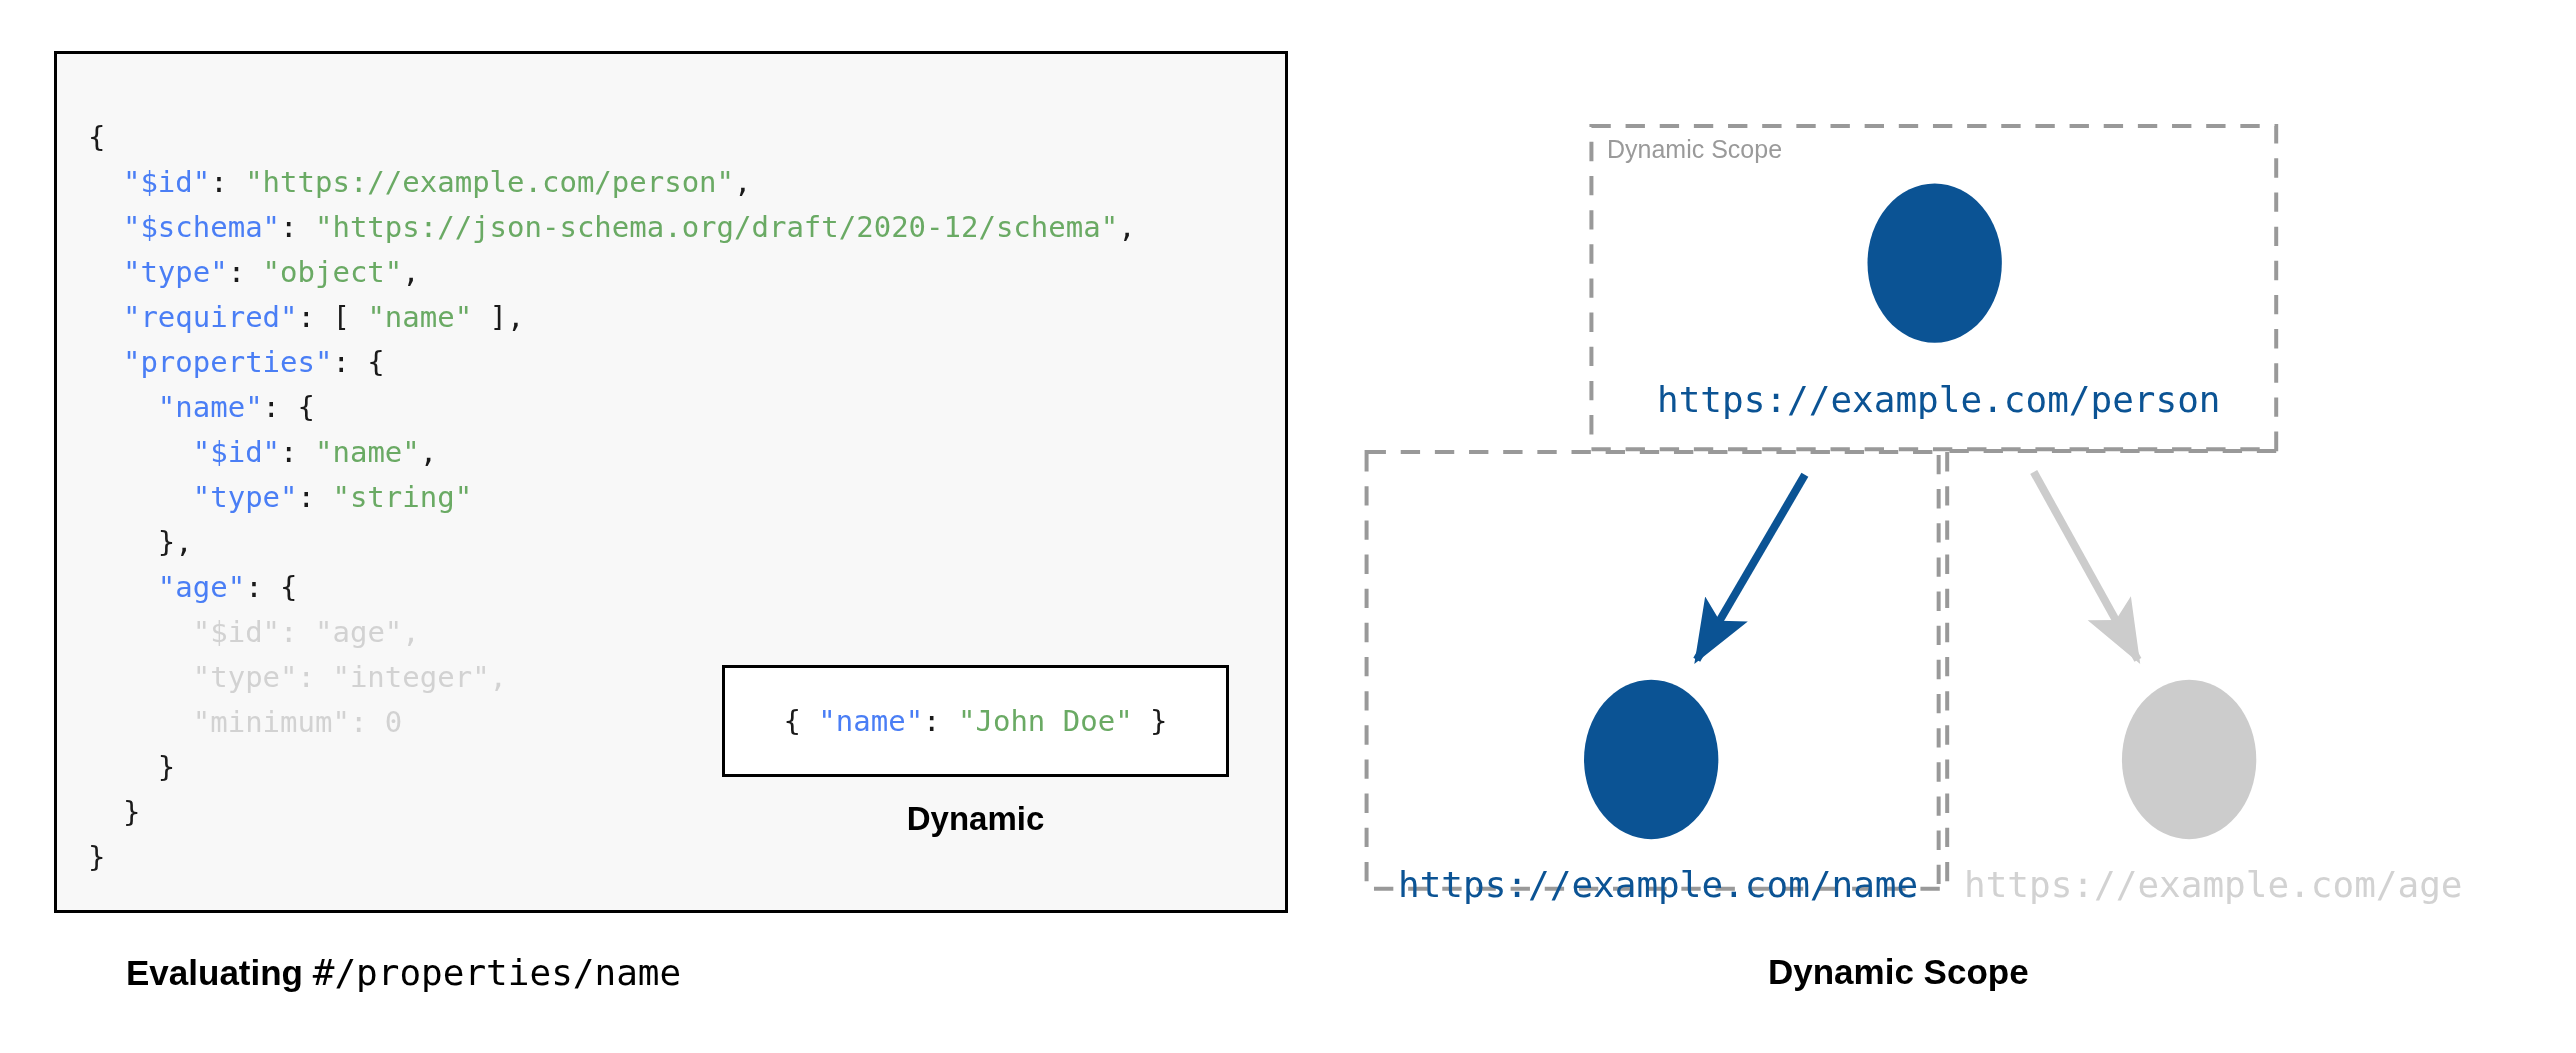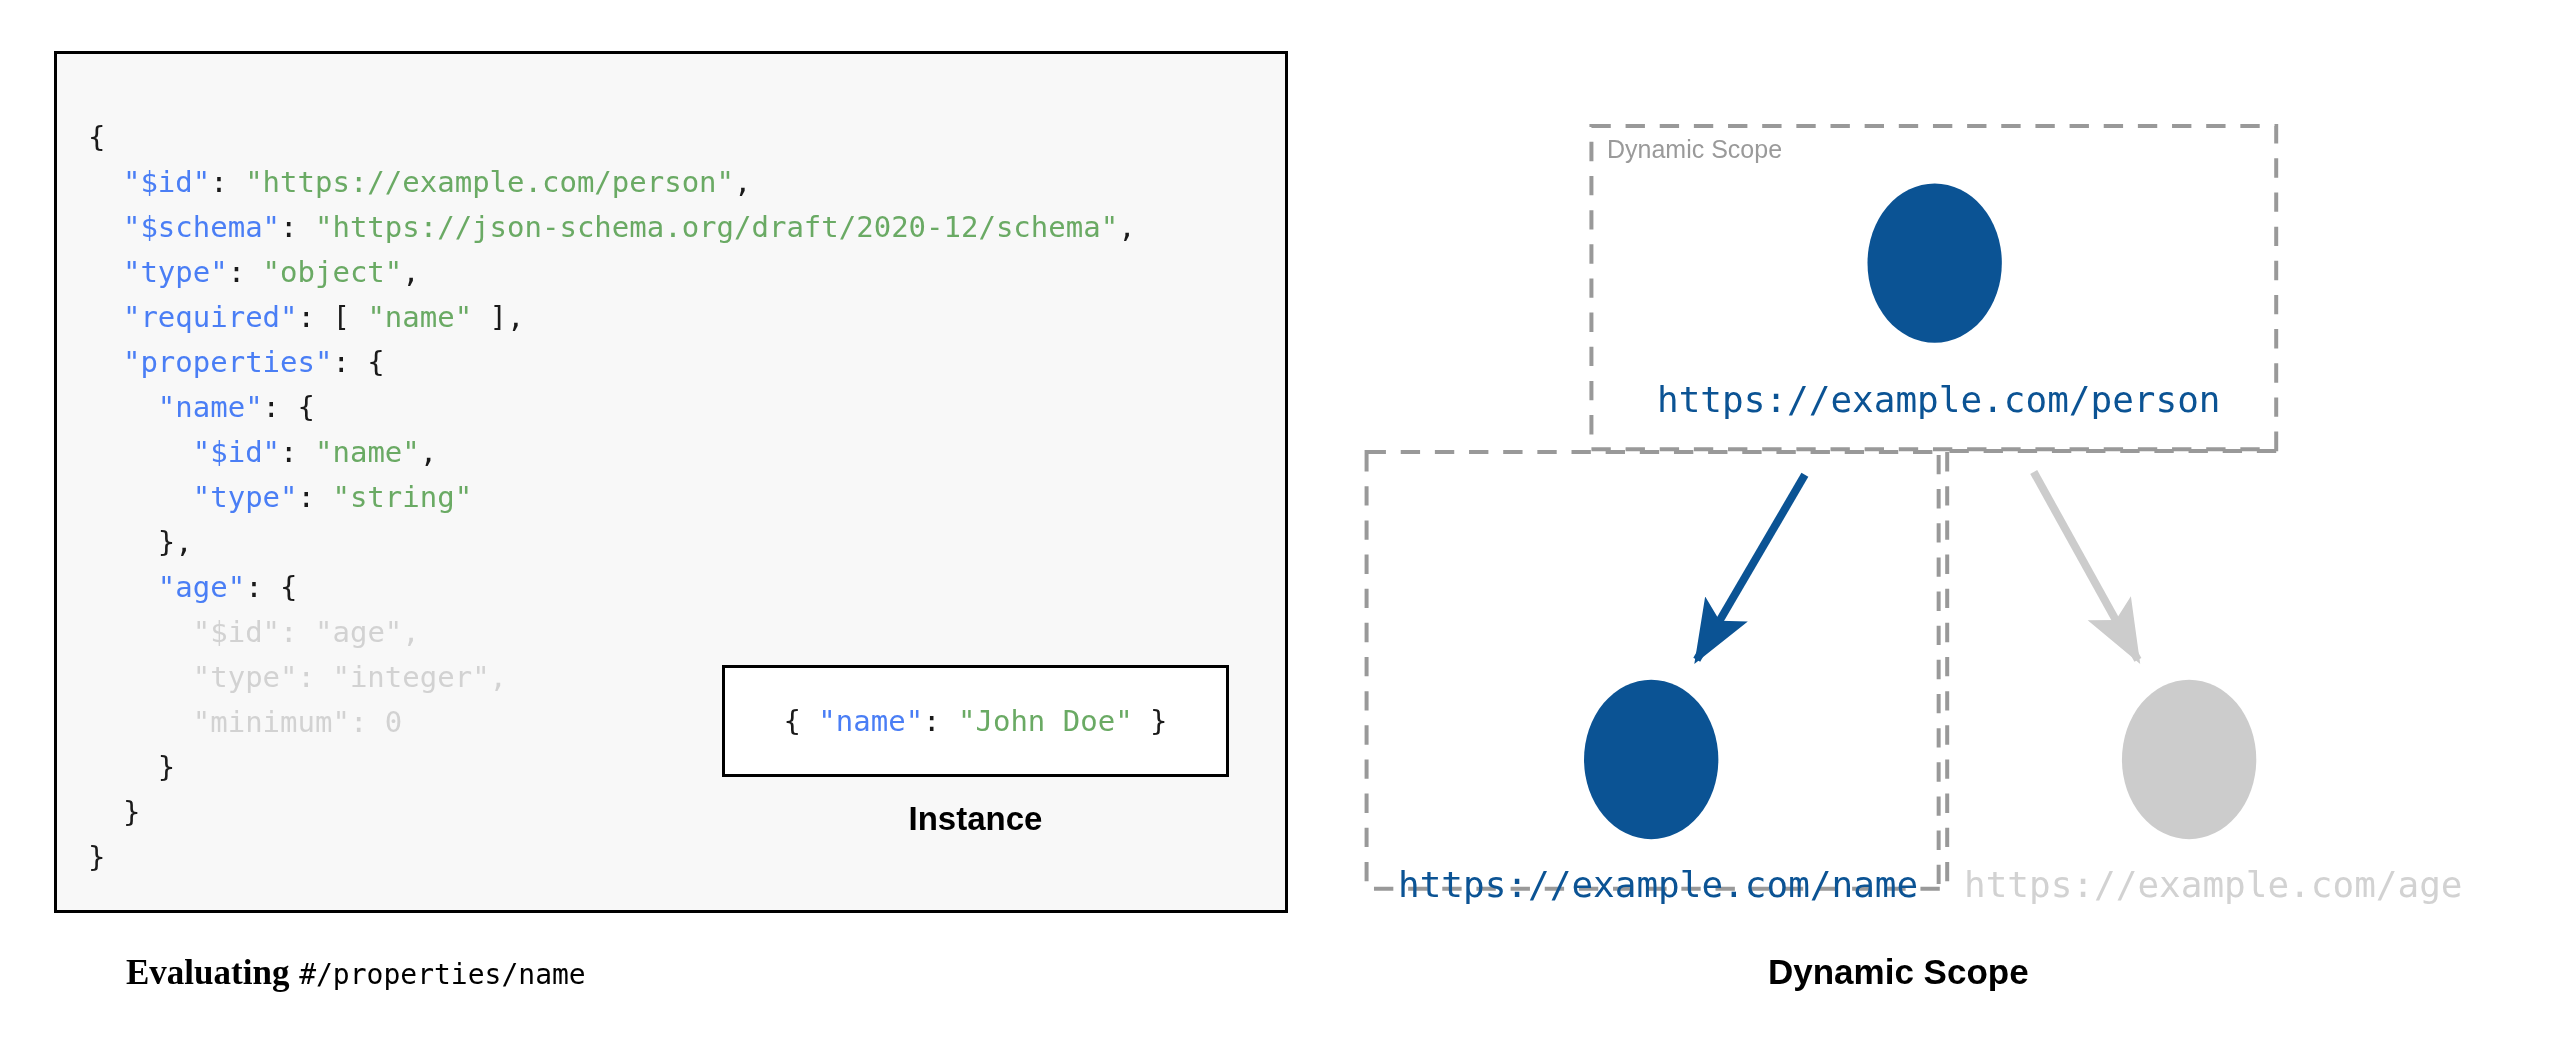--- a/index.html
+++ b/index.html
@@ -88,27 +88,27 @@
     position: absolute;
     font-size: 35px;
     color: #000000;
     white-space: nowrap;
   }
   #left-caption {
     left: 126px;
     top: 952px;
   }
   #left-caption .cap-bold {
-    font-family: Liberation Serif, serif;
+    font-family: Liberation Sans, sans-serif;
     font-weight: bold;
   }
   #left-caption .cap-mono {
     font-family: "DejaVu Sans Mono", "Liberation Mono", monospace;
     font-weight: normal;
-    font-size: 28px;
+    font-size: 36px;
   }
   #right-caption {
     left: 1768px;
     top: 952px;
     font-family: "Liberation Sans", sans-serif;
     font-weight: bold;
   }
 
   
   #scope-diagram {
@@ -162,21 +162,21 @@
 <span class="faded">      <span class="tok-key">"$id"</span><span class="tok-punct">: </span><span class="tok-str">"age"</span><span class="tok-punct">,</span>
       <span class="tok-key">"type"</span><span class="tok-punct">: </span><span class="tok-str">"integer"</span><span class="tok-punct">,</span>
       <span class="tok-key">"minimum"</span><span class="tok-punct">: </span><span class="tok-num">0</span></span>
     <span class="tok-punct">}</span>
   <span class="tok-punct">}</span>
 <span class="tok-punct">}</span></pre>
 
     <div id="instance-box" style="left:665px; top:611px;">
       <span id="instance-code"><span class="tok-punct">{ </span><span class="tok-key">"name"</span><span class="tok-punct">: </span><span class="tok-str">"John Doe"</span><span class="tok-punct"> }</span></span>
     </div>
-    <div id="instance-caption" style="left:665px; top:746px;">Instance</div>
+    <div id="instance-caption" style="left:665px; top:746px;">Dynamic</div>
   </div>
 
   <div id="left-caption" class="figure-caption"><span class="cap-bold">Evaluating</span> <span class="cap-mono">#/properties/name</span></div>
 
   <div id="scope-diagram">
 
     <svg width="1173" height="814" viewBox="0 0 2060 1430" xmlns="http://www.w3.org/2000/svg">
       <defs>
         <marker id="arrow-active" markerWidth="9" markerHeight="9" refX="7.4" refY="3.1" orient="auto" markerUnits="strokeWidth">
           <path d="M0,0 L8,3.1 L0,6.2 L1.7,3.1 Z" fill="#0b5394"></path>

